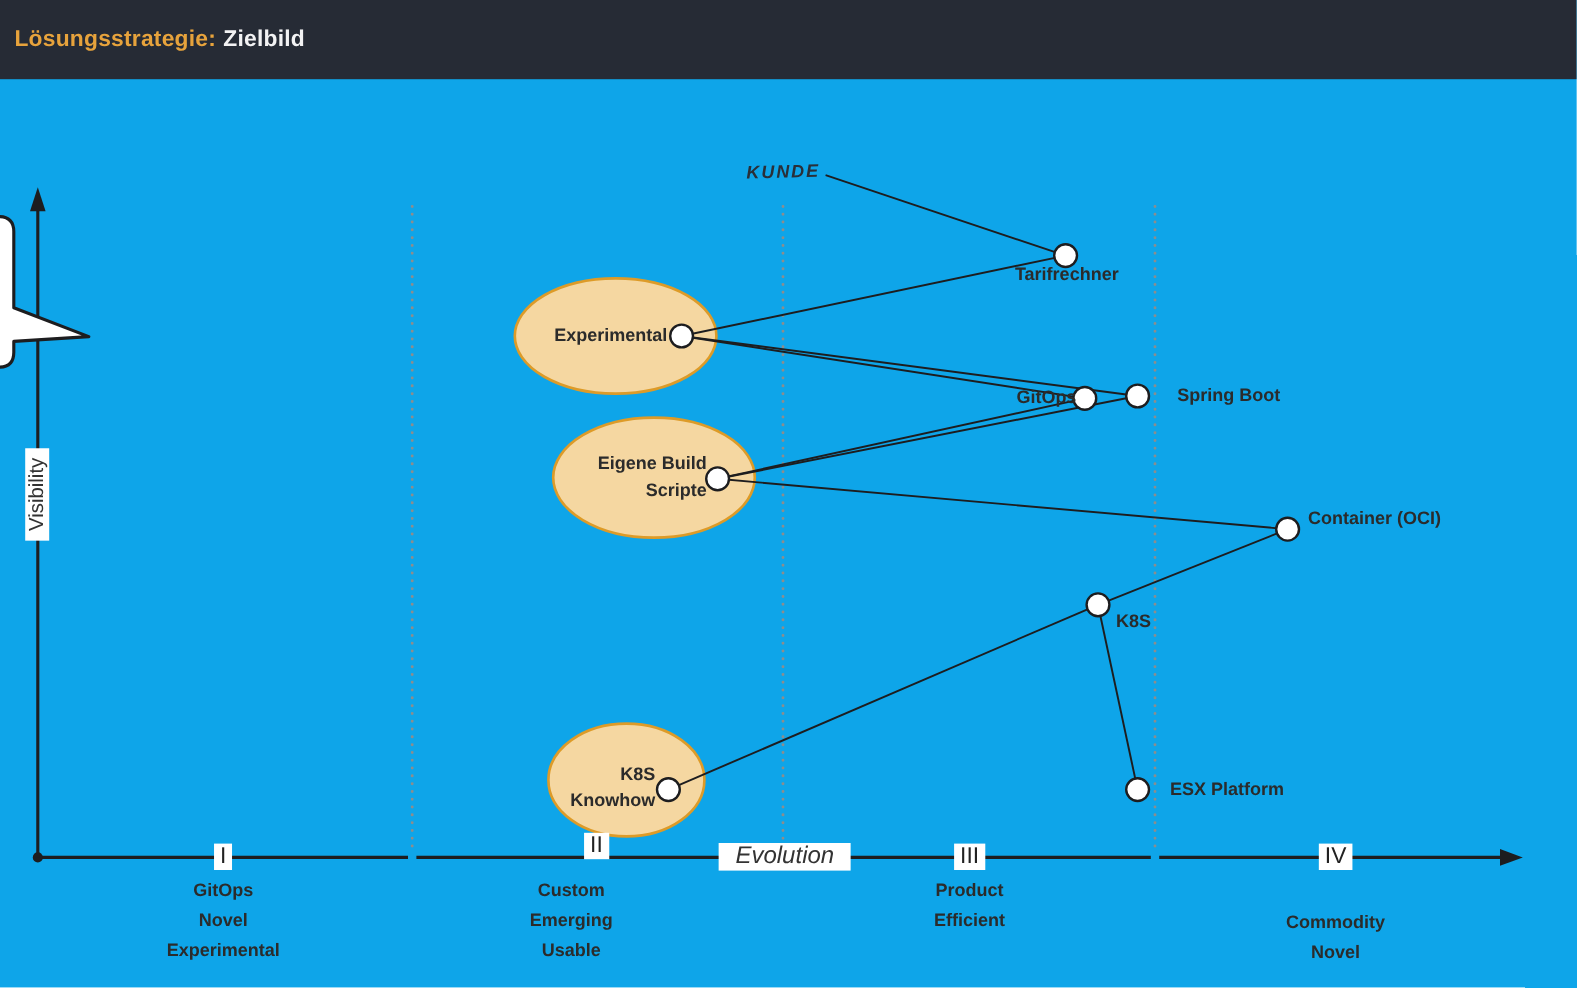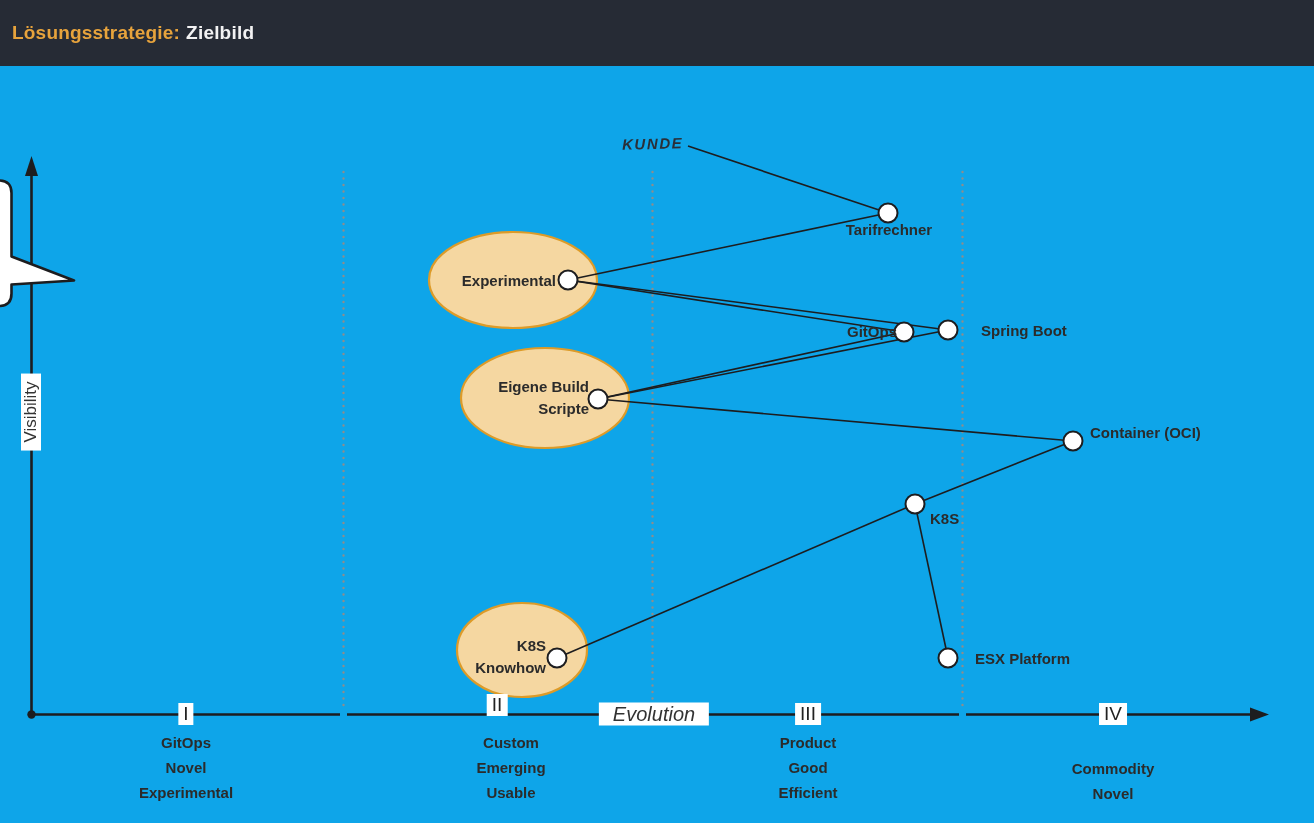--- a/index.html
+++ b/index.html
@@ -116,28 +116,27 @@
   <div class="numeral" style="left:186px;top:714px;">I</div>
   <div class="numeral" style="left:497px;top:673px;margin-top:32px;">II</div>
   <div class="numeral" style="left:808px;top:714px;">III</div>
   <div class="numeral" style="left:1113px;top:714px;">IV</div>
 
   <div class="stage-block" style="left:56px;top:730px;">
     <div>GitOps</div>
     <div>Novel</div>
     <div>Experimental</div>
   </div>
-  <div class="stage-block" style="left:381px;top:730px;">
+  <div class="stage-block" style="left:346px;top:730px;">
     <div>Custom</div>
     <div>Emerging</div>
     <div>Usable</div>
   </div>
   <div class="stage-block" style="left:678px;top:730px;">
     <div>Product</div>
-    <div>Good</div>
     <div>Efficient</div>
   </div>
   <div class="stage-block" style="left:983px;top:756px;">
     <div>Commodity</div>
     <div>Novel</div>
   </div>
 
 </div>
 
 </body></html>

